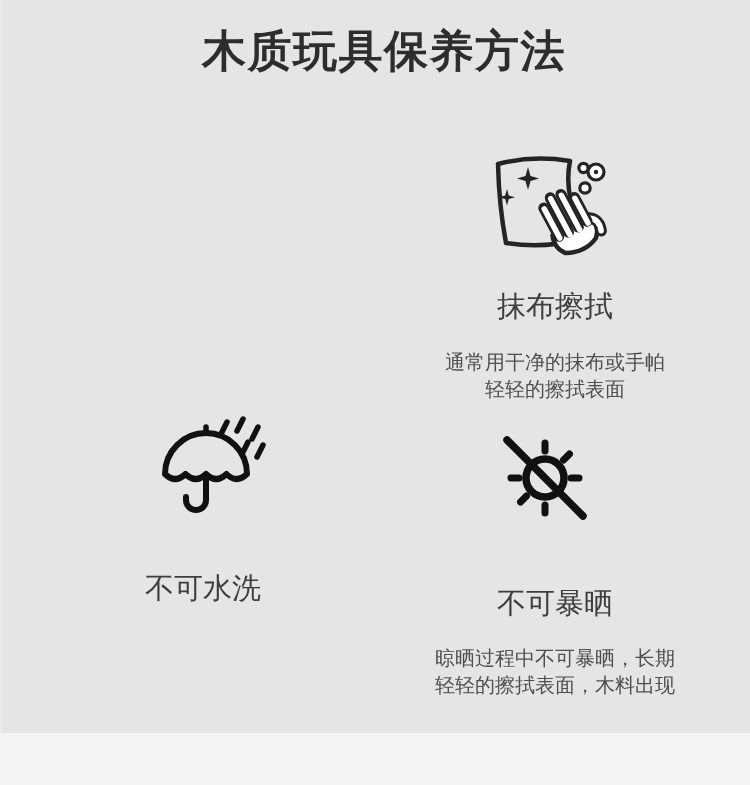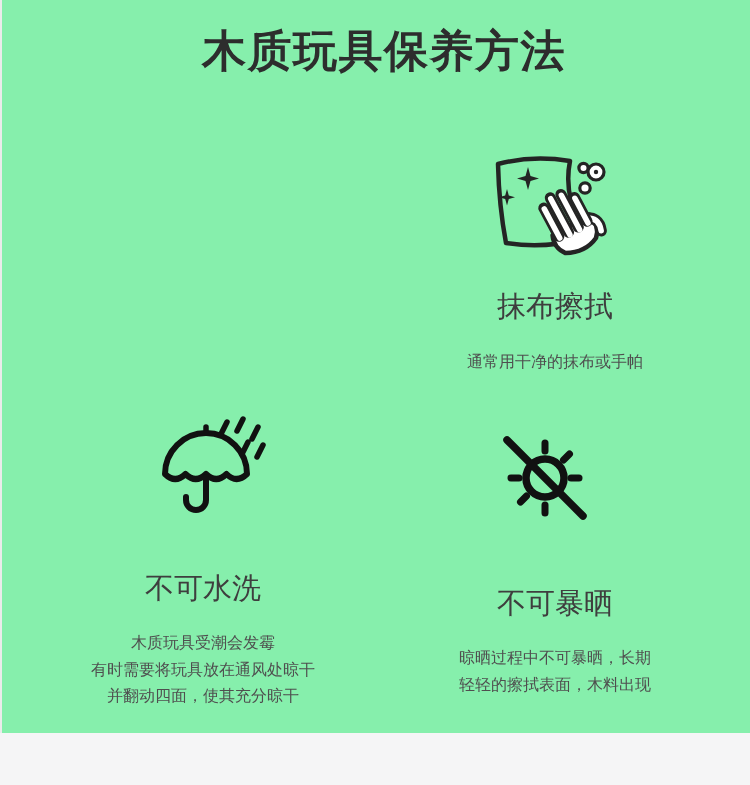--- a/index.html
+++ b/index.html
@@ -1,18 +1,18 @@
 <!DOCTYPE html>
 <html><head>
 <meta charset="utf-8">
 <style>
   html,body{margin:0;padding:0;background:#ffffff;}
   .page{
     position:relative;width:750px;height:785px;margin:0 auto;
-    background:#86efac;overflow:hidden;
+    background:#e5e5e5;overflow:hidden;
     font-family:"Liberation Sans","DejaVu Sans",sans-serif;
     color:#2d2d2d;
   }
   .left-edge{position:absolute;left:0;top:0;width:2px;height:785px;background:#ebebeb;}
   .page-title{
     position:absolute;top:26px;left:0;width:750px;height:50px;
     margin:0;text-align:center;
     font-size:44px;line-height:50px;font-weight:700;letter-spacing:1.5px;color:#2d2d2d;
     transform:translateX(9px);
   }
@@ -22,21 +22,21 @@
   .care.bl{left:23px;top:415px;}
   .care.br{left:375px;top:415px;}
   .icon-box{height:114px;display:flex;align-items:flex-start;justify-content:center;}
   .care.bl .icon-box,.care.br .icon-box{height:108px;}
   .icon-box svg{display:block;}
   .care-title{
     margin:26px 0 0 0;font-size:29px;line-height:30px;font-weight:400;color:#3e3e3e;
   }
   .care.bl .care-title,.care.br .care-title{margin-top:50px;}
   .care-title.red{color:#d1221d;}
-  .care-desc{margin:28px 0 0 0;font-size:16px;line-height:26.5px;color:#4f4f4f;}
+  .care-desc{margin:28px 0 0 0;font-size:20px;line-height:26.5px;color:#4f4f4f;}
   .care.bl .care-desc,.care.br .care-desc{margin-top:27px;}
   .care-desc.red{color:#d1221d;font-size:17px;}
   .care-desc div{margin:0;}
   .footer-bar{position:absolute;left:0;top:733px;width:750px;height:52px;background:#f5f5f6;}
 </style>
 </head>
 <body>
 
 <div class="page">
   <div class="left-edge"></div>
@@ -71,44 +71,40 @@
             <path d="M-5.5,6 L-5.5,-35"></path>
             <path d="M5.5,6 L5.5,-33"></path>
             <path d="M16,4 L16,-24"></path>
           </g>
         </g>
       </svg>
     </div>
     <h2 class="care-title">抹布擦拭</h2>
     <div class="care-desc">
       <div>通常用干净的抹布或手帕</div>
+      <div>轻轻的擦拭表面</div>
     </div>
   </section>
 
   <section class="care bl">
     <div class="icon-box">
       <svg width="120" height="108" viewBox="0 0 120 108" fill="none" stroke="#111111" stroke-linecap="round" stroke-linejoin="round" style="transform:translateX(8px)">
         <path stroke-width="5.5" d="M55,12 L55,18"></path>
         <path stroke-width="6" d="M14,59 A41,41 0 0 1 96,59 Q85.5,69 75.5,59 Q65.2,69 55,59 Q44.8,69 34.5,59 Q24.2,69 14,59 Z"></path>
         <path stroke-width="6" d="M55,62 L55,85 a10,10 0 0 1 -20,0 l0,-3"></path>
         <g stroke-width="5.5">
           <path d="M76,7 L70,19"></path>
           <path d="M92,4 L86,16"></path>
           <path d="M107,12 L101,24"></path>
           <path d="M97,27 L91,39"></path>
           <path d="M112,30 L106,42"></path>
         </g>
       </svg>
     </div>
     <h2 class="care-title">不可水洗</h2>
-    <div class="care-desc">
-      <div>木质玩具受潮会发霉</div>
-      <div>有时需要将玩具放在通风处晾干</div>
-      <div>并翻动四面，使其充分晾干</div>
-    </div>
   </section>
 
   <section class="care br">
     <div class="icon-box" style="padding-top:15px">
       <svg width="95" height="93" viewBox="0 0 95 93" fill="none" stroke="#111111" stroke-linecap="round" style="transform:translateX(-9px)">
         <circle cx="46" cy="48" r="19" stroke-width="7.5"></circle>
         <g stroke-width="7">
           <path d="M46,13 L46,21"></path>
           <path d="M46,75 L46,83"></path>
           <path d="M12,48 L20,48"></path>

